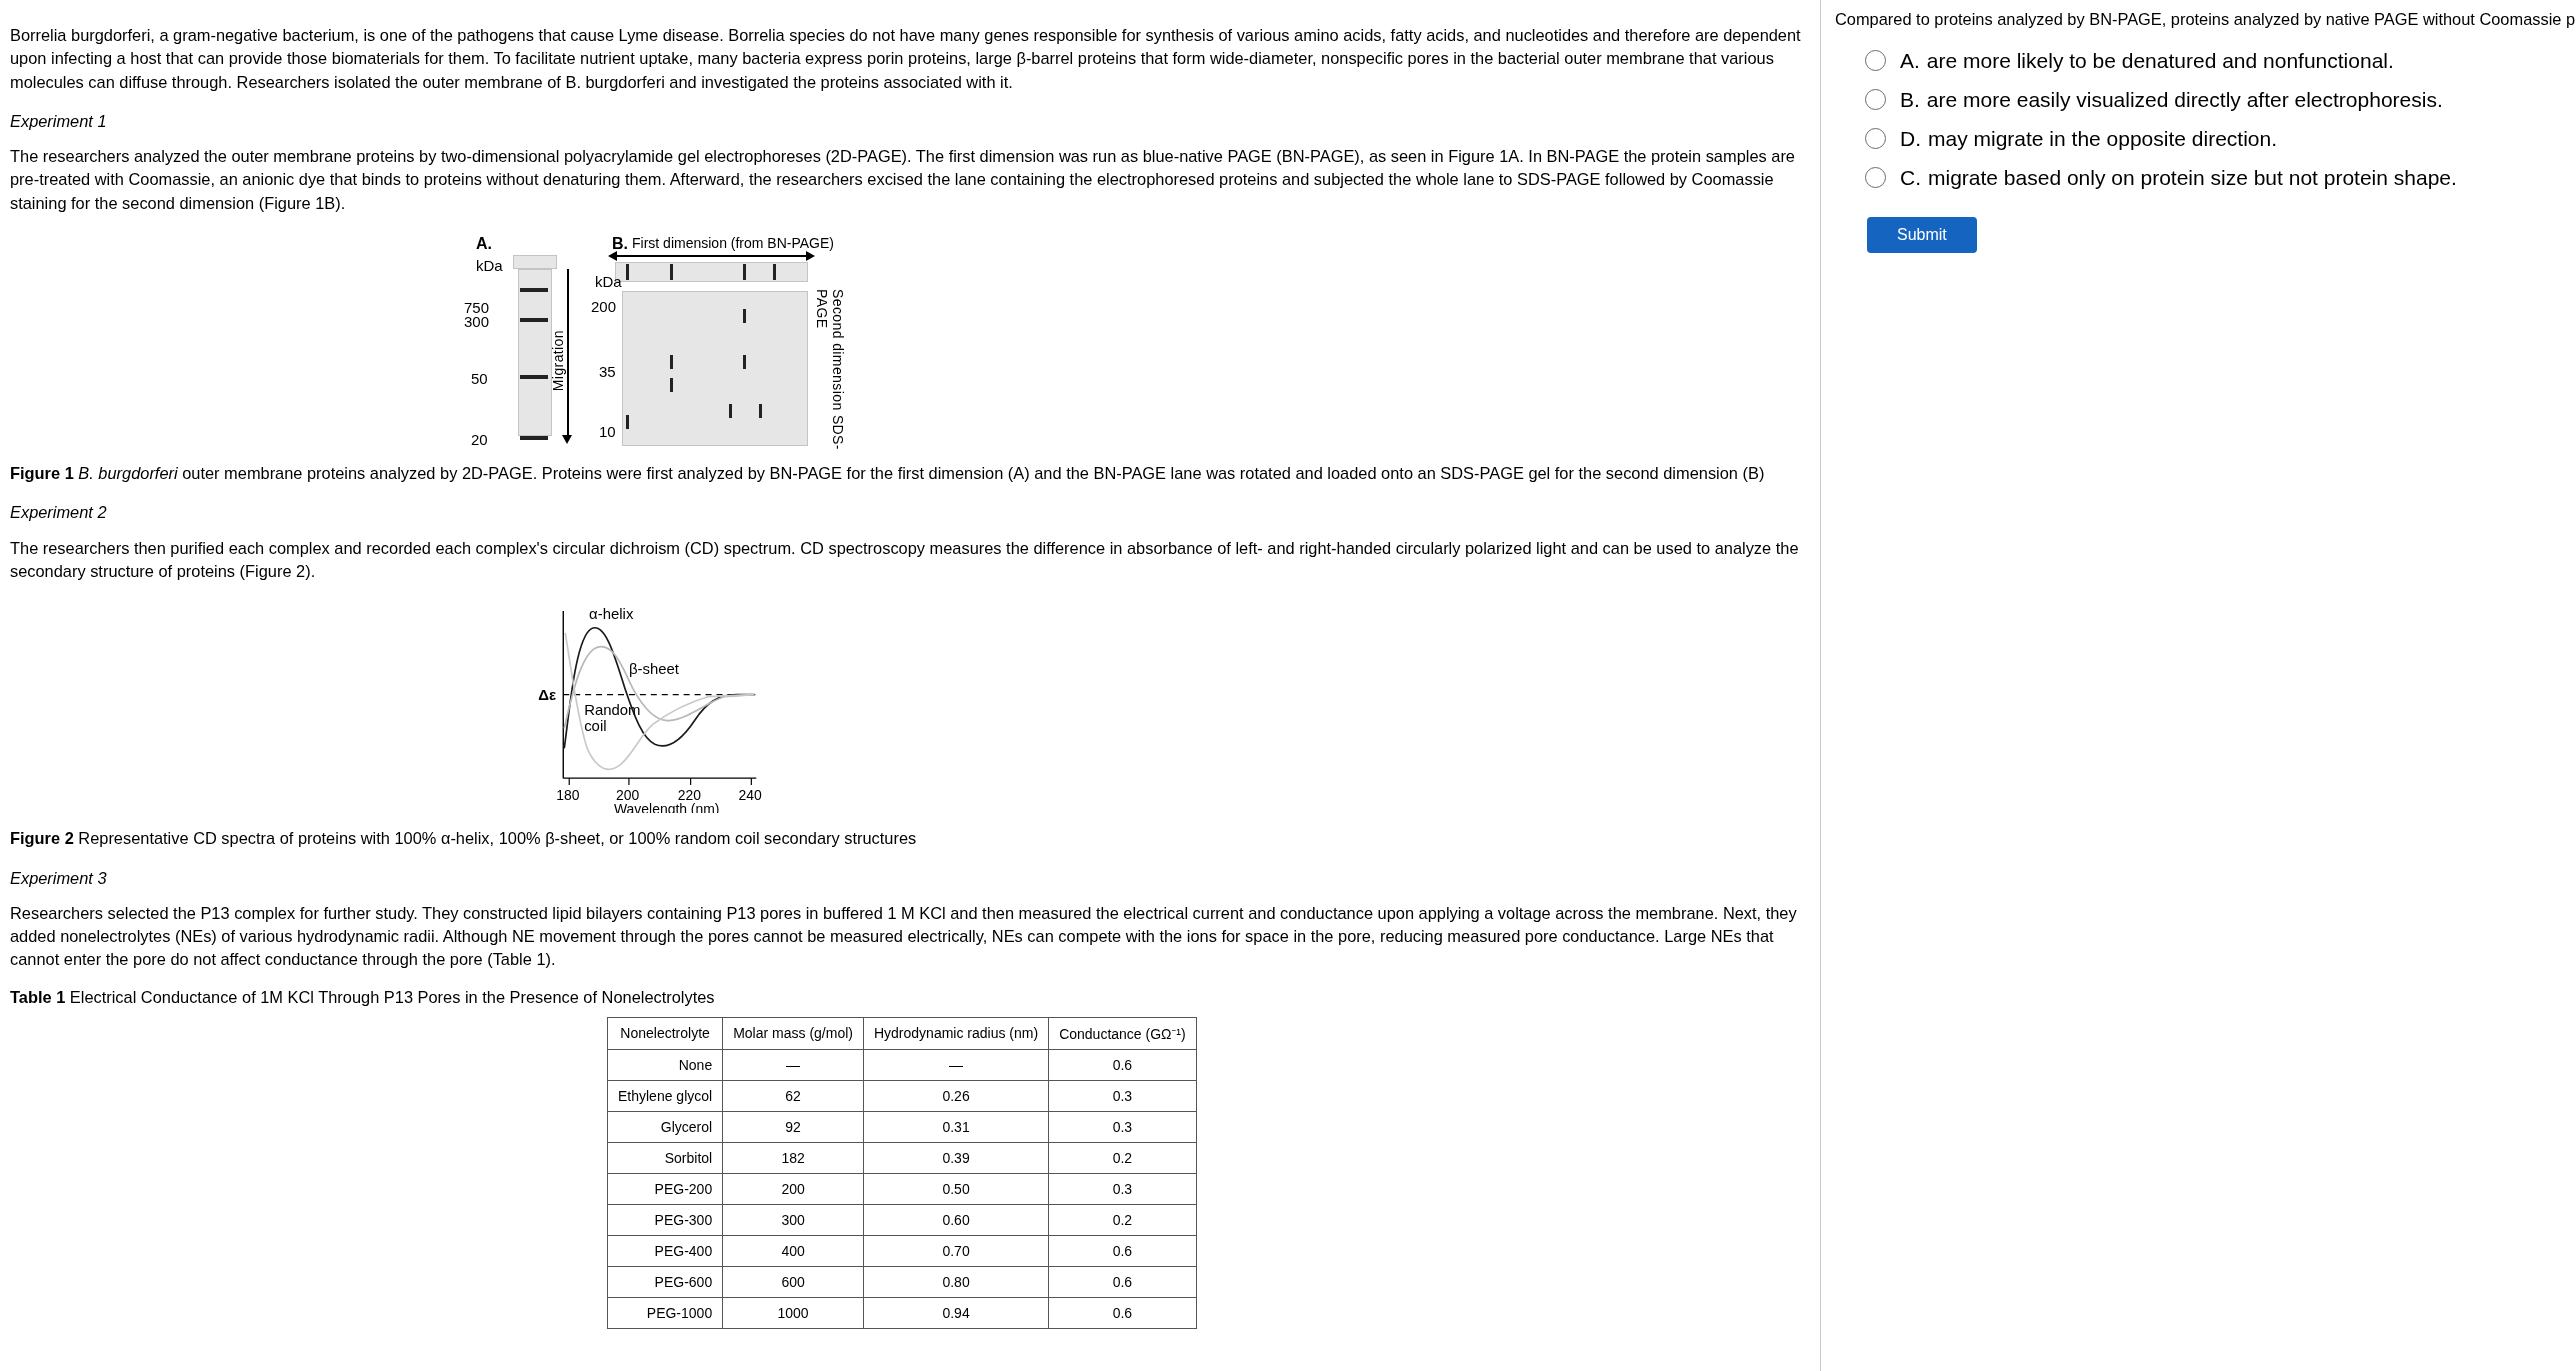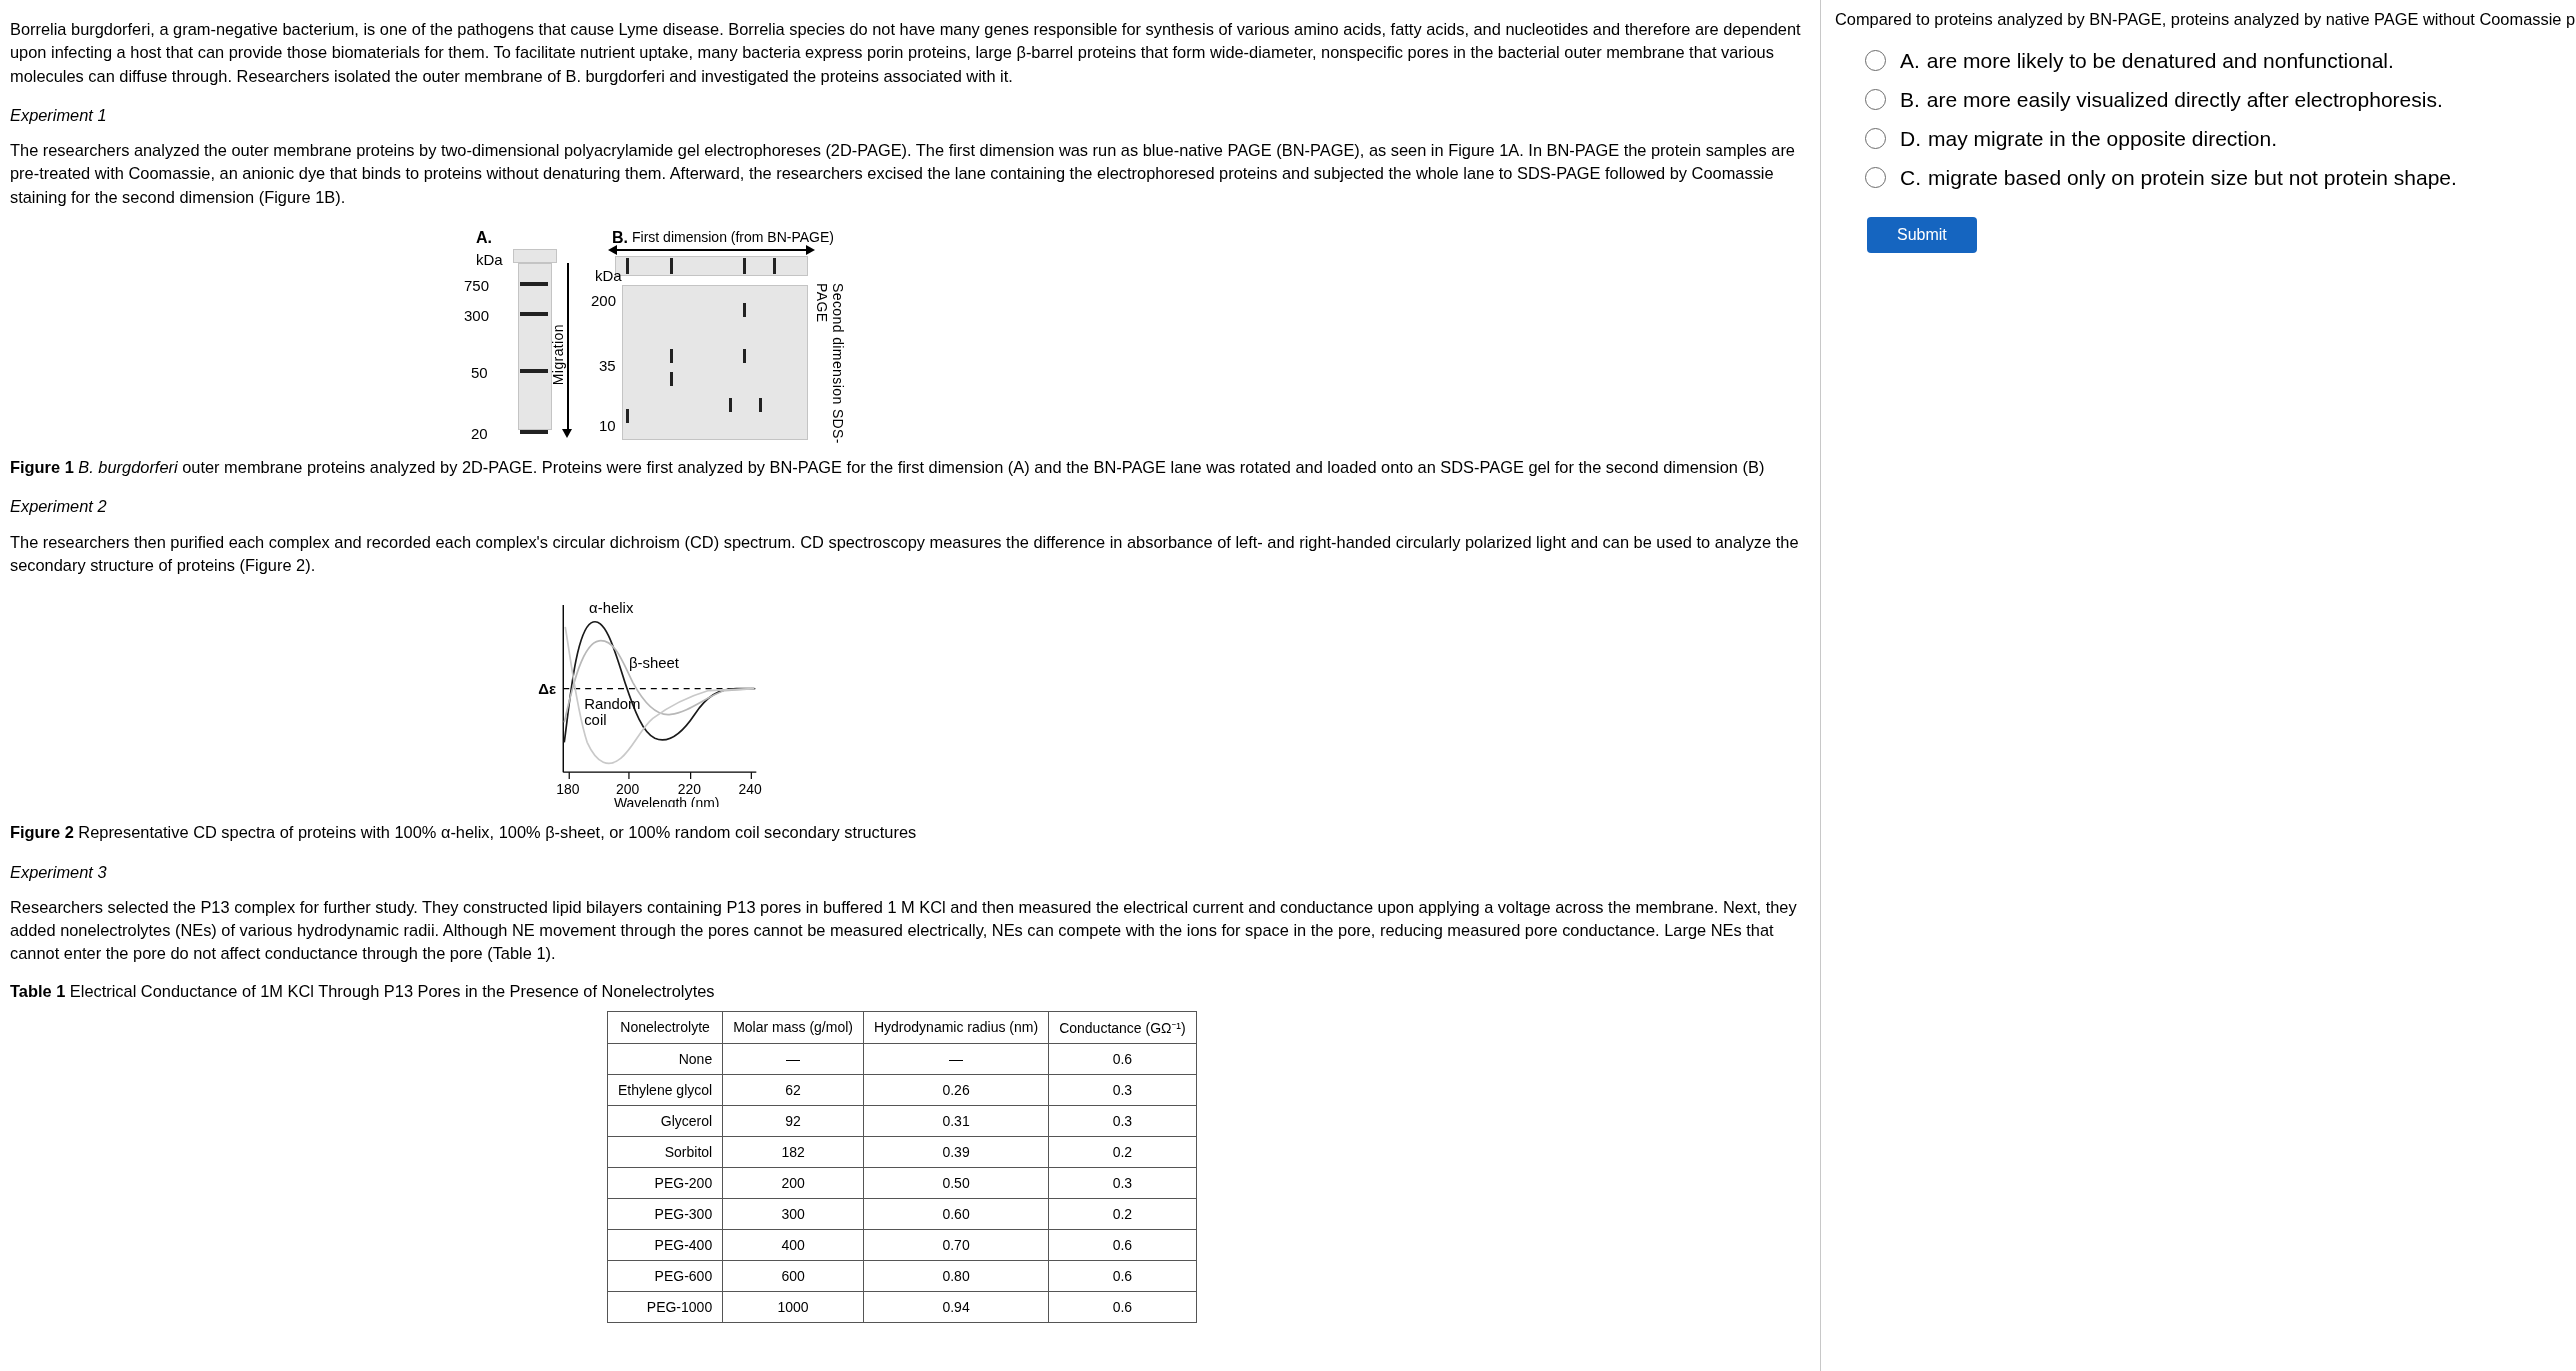--- a/index.html
+++ b/index.html
@@ -10,21 +10,21 @@
     color: #000;
   }
   body { width: 2576px; height: 1371px; position: relative; overflow: hidden; }
 
   #page { display: flex; width: 2576px; height: 1371px; }
 
   
   #passage {
     width: 1821px;
     height: 1371px;
-    padding: 18px 14px 0 10px;
+    padding: 24px 14px 0 10px;
     overflow: hidden;
     position: relative;
     border-right: 1px solid #c8c8c8;
   }
   #passage p {
     margin: 0 0 0 0;
     font-size: 16.4px;
     line-height: 1.42;
     text-align: left;
   }
@@ -161,21 +161,21 @@
 
       <div class="panel-letter" style="left:466px; top:4px;">A.</div>
 
       <div class="panel-letter" style="left:602px; top:4px;">B.</div>
 
       <div class="f1-label" style="left:466px; top:26px;">kDa</div>
 
       <div class="gel-a" style="left:503px; top:24px; width:44px; height:14px;"></div>
       <div class="gel-a" style="left:508px; top:38px; width:34px; height:167px;"></div>
 
-      <div class="f1-label" style="left:454px; top:52px;text-align:right;">750</div>
+      <div class="f1-label" style="left:454px; top:68px;text-align:right;">750</div>
       <div class="f1-label" style="left:454px; top:82px;">300</div>
       <div class="f1-label" style="left:461px; top:139px;">50</div>
       <div class="f1-label" style="left:461px; top:200px;">20</div>
 
       <div class="band" style="left:510px; top:57px; width:28px; height:4px;"></div>
       <div class="band" style="left:510px; top:87px; width:28px; height:4px;"></div>
       <div class="band" style="left:510px; top:144px; width:28px; height:4px;"></div>
       <div class="band" style="left:510px; top:205px; width:28px; height:4px;"></div>
 
       <div class="mig-arrow" style="left:557px; top:38px; height:169px;"></div>

